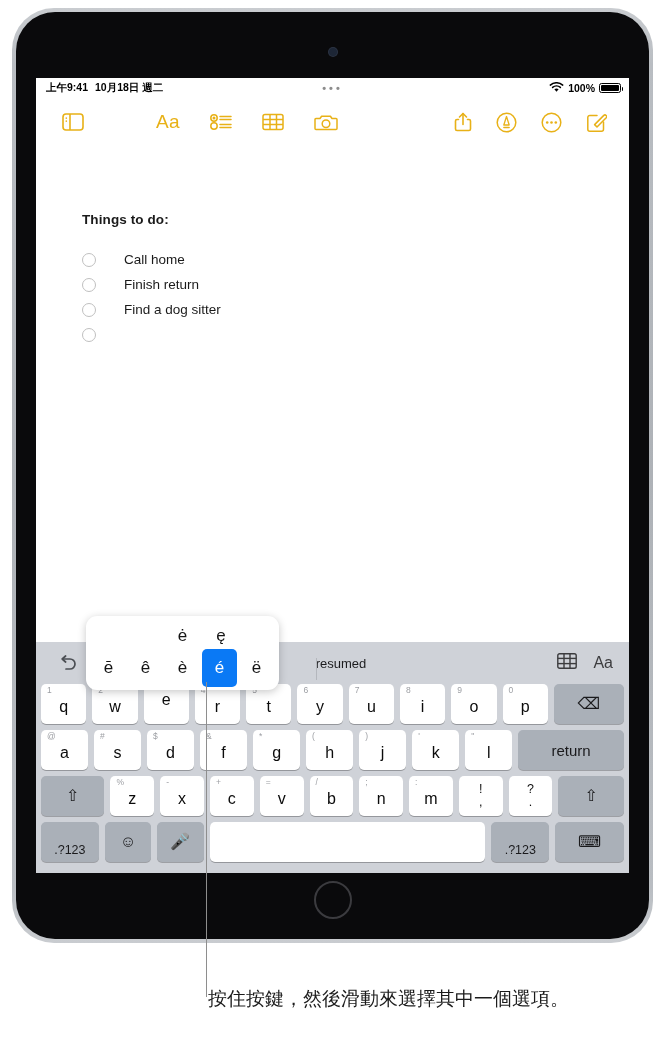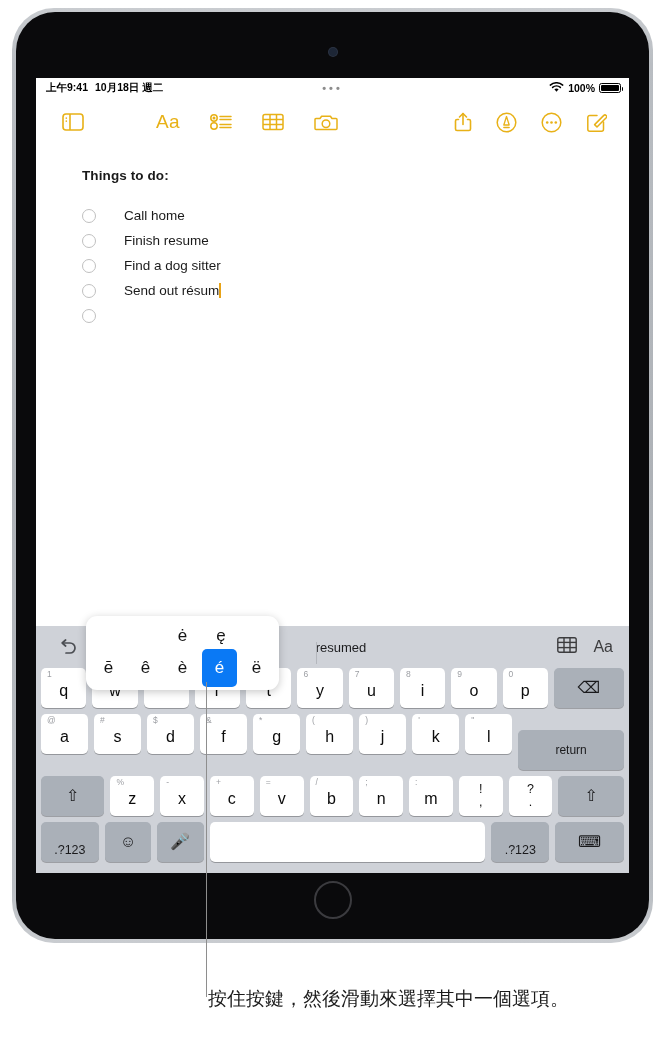--- a/index.html
+++ b/index.html
@@ -153,20 +153,21 @@
 
   
   #note-body {
     padding: 22px 0 0 46px;
   }
   #note-title {
     font-size: 13.5px;
     font-weight: bold;
     color: #1a1a1a;
     letter-spacing: 0.1px;
+    margin-top: 44px;
   }
   .checklist { margin-top: 20px; }
   .check-row {
     display: flex;
     align-items: center;
     height: 25px;
     gap: 28px;
   }
   .check-circle {
     width: 14px; height: 14px;
@@ -286,21 +287,21 @@
   }
   .key .dual {
     margin-top: 0;
     display: flex;
     flex-direction: column;
     align-items: center;
     line-height: 1.05;
   }
   .key .dual .top { font-size: 12.5px; color: #111; }
   .key .dual .bot { font-size: 12.5px; color: #111; }
-  .key.wide-return { flex: 2.25; font-size: 12px; margin-top: 16px; }
+  .key.wide-return { flex: 2.25; font-size: 15px; }
   .key.wide-shift-l { flex: 1.45; }
   .key.wide-shift-r { flex: 1.5; }
   .key.space { flex: 6.2; background:#fff; }
   .key.kb-num { flex: 1.3; font-size: 12.5px; }
   .key.kb-num .main { margin-top: 16px; text-align: right; }
   .key.kb-small { flex: 1.05; }
   .key.kb-small .main { margin-top: 0; }
   .key.kb-dismiss { flex: 1.55; }
   .key.kb-dismiss .main { margin-top: 0; }
   .key.bs { flex: 1.55; }
@@ -475,29 +476,25 @@
 
     <div id="note-body">
       <div id="note-title">Things to do:</div>
       <div class="checklist" id="checklist">
           <div class="check-row">
             <span class="check-circle"></span>
             <span class="check-text">Call home</span>
           </div>
           <div class="check-row">
             <span class="check-circle"></span>
-            <span class="check-text">Finish resume</span>
+            <span class="check-text">Finish return</span>
           </div>
           <div class="check-row">
             <span class="check-circle"></span>
             <span class="check-text">Find a dog sitter</span>
-          </div>
-          <div class="check-row">
-            <span class="check-circle"></span>
-            <span class="check-text">Send out résum<span class="caret"></span></span>
           </div>
           <div class="check-row">
             <span class="check-circle"></span>
             <span class="check-text"></span>
           </div>
         </div>
     </div>
 
     <div id="keyboard">
       <div id="predict-bar">

